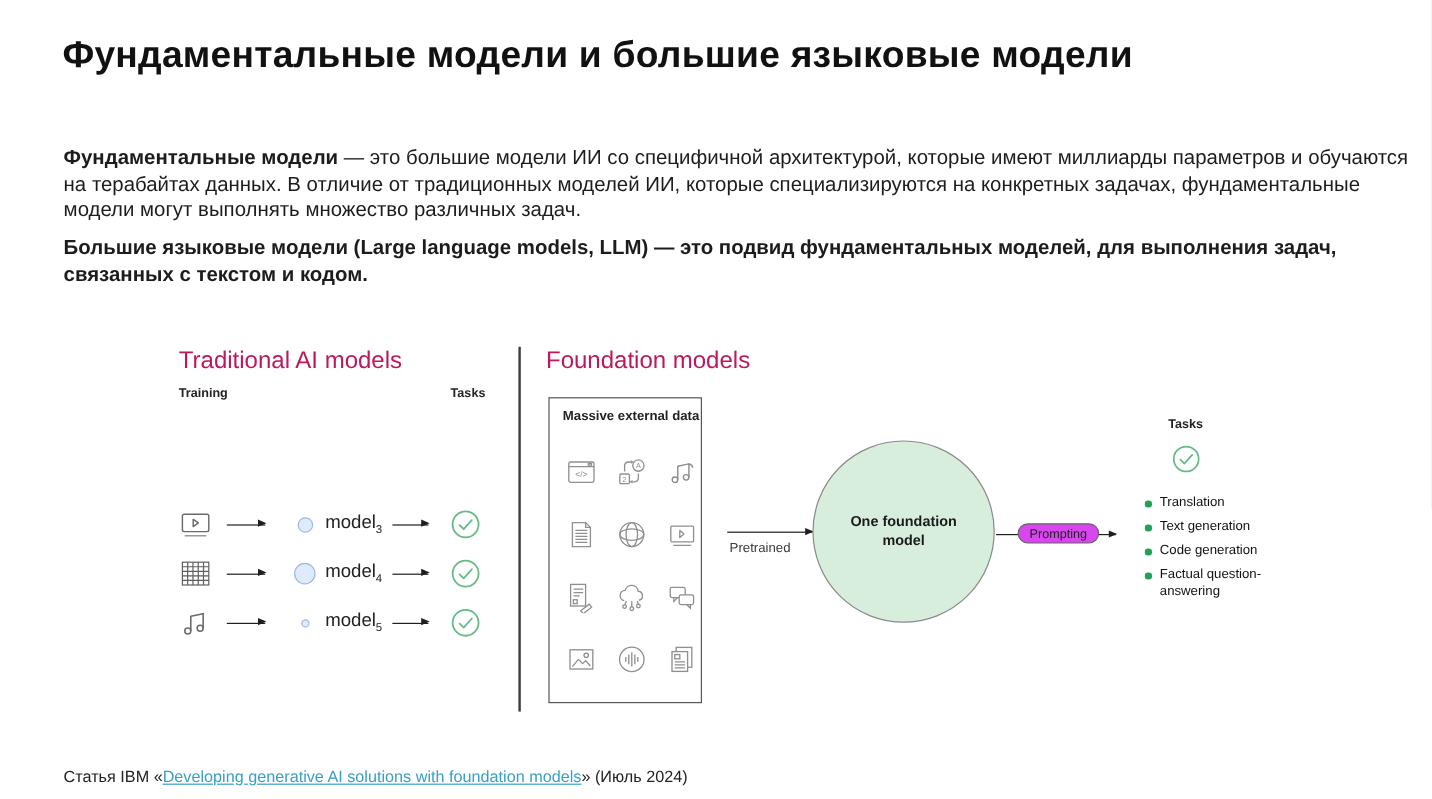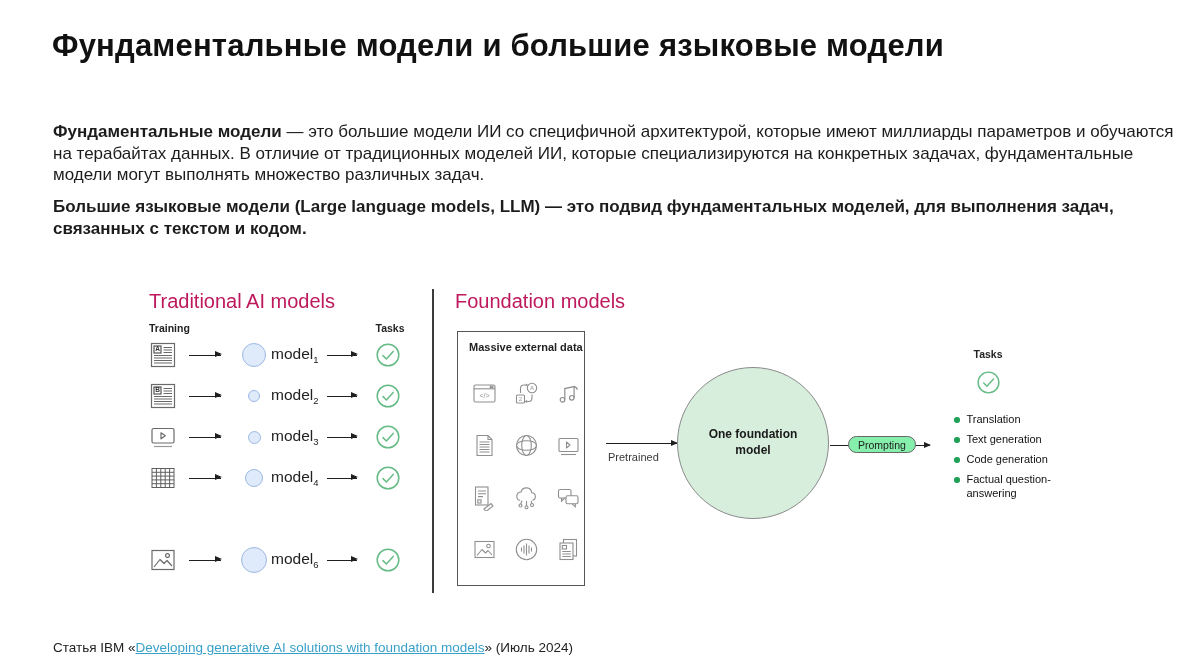--- a/index.html
+++ b/index.html
@@ -42,21 +42,21 @@
   .massive-box { left:457px; top:331px; width:128px; height:255px; border:1.3px solid #555; background:#fff; }
   .box-label { position:absolute; left:11px; top:9px; font-size:11px; font-weight:bold; color:#222; }
   .data-grid { left:463px; top:380px; width:136px; display:grid;
     grid-template-columns:42px 42px 42px; grid-auto-rows:27px; row-gap:25px; justify-items:center; }
   .pre-arrow { left:606px; top:443px; width:71px; }
   .pre-label { left:608px; top:451px; font-size:11px; color:#3a3a3a; }
   .fm-circle { left:677px; top:367px; width:152px; height:152px; border-radius:50%;
     background:#d7eedd; border:1.3px solid #8a8a8a; display:flex; align-items:center; justify-content:center; }
   .fm-circle-text { width:92px; text-align:center; font-size:12px; font-weight:bold; color:#1a1a1a; line-height:1.3; }
   .prompt-line { left:830px; top:444px; width:100px; }
-  .prompt-pill { left:848px; top:436px; font-size:10.5px; color:#222; background:#86efac;
+  .prompt-pill { left:848px; top:436px; font-size:10.5px; color:#222; background:#d946ef;
     border:1.3px solid #666; border-radius:10px; padding:1.5px 9px; z-index:2; }
 
   
   .tasks2-label { left:972px; top:348px; width:32px; text-align:center; }
   .check2 { left:976px; top:370px; width:25px; height:25px; }
   .task-list { left:954px; top:413px; list-style:none; }
   .task-list li { display:flex; margin-bottom:6.5px; }
   .task-dot { flex:0 0 auto; width:5.5px; height:5.5px; border-radius:50%; background:#21a058; margin:4px 7px 0 0; }
   .task-text { width:116px; font-size:11px; font-weight:normal; color:#111; line-height:13.5px; }
 
@@ -74,65 +74,21 @@
   <h1 class="abs title">Фундаментальные модели и большие языковые модели</h1>
 
   <p class="abs para"><b>Фундаментальные модели</b><span> — это большие модели ИИ со специфичной архитектурой, которые имеют миллиарды параметров и обучаются на терабайтах данных. В отличие от традиционных моделей ИИ, которые специализируются на конкретных задачах, фундаментальные модели могут выполнять множество различных задач.</span></p>
 
   <p class="abs para second">Большие языковые модели (Large language models, LLM) — это подвид фундаментальных моделей, для выполнения задач, связанных с текстом и кодом.</p>
 
   <div class="abs dia-head" style="left:149px; top:290px;">Traditional AI models</div>
   <div class="abs small-label" style="left:149px; top:322px;">Training</div>
   <div class="abs small-label" style="left:372px; top:322px; width:36px; text-align:center;">Tasks</div>
 
-  <div class="trad-row" style="top:337px;">
-    <span class="ticon">
-      <svg width="30" height="30" viewBox="0 0 30 30" fill="none" stroke="#6a6a6a" stroke-width="1.2">
-        <rect x="3.5" y="3.5" width="23" height="23" fill="#fff"></rect>
-        <rect x="6" y="6" width="7" height="7" stroke="#555"></rect>
-        <text x="9.5" y="11.3" font-size="6.5" font-weight="bold" fill="#333" stroke="none" text-anchor="middle">A</text>
-        <path d="M15.5 7.5 H24 M15.5 10 H24 M15.5 12.5 H24 M6 15.5 H24 M6 18 H24 M6 20.5 H24 M6 23 H24"></path>
-      </svg>
-    </span>
-    <div class="harrow a1"></div>
-    <span class="circle-slot">
-        <span class="mcircle s1"></span>
-      </span>
-    <span class="model-label"><span>model</span><sub>1</sub></span>
-    <div class="harrow a2"></div>
-    <span class="check-slot">
-      <svg width="26" height="26" viewBox="0 0 26 26" fill="none" stroke="#67bb86" stroke-width="1.5">
-        <circle cx="13" cy="13" r="10.8"></circle>
-          <path d="M8 13.6 l3.4 3.4 l6.8 -7.6" stroke-linecap="round" stroke-linejoin="round"></path>
-      </svg>
-    </span>
-  </div>
-
-  <div class="trad-row" style="top:378px;">
-    <span class="ticon">
-      <svg width="30" height="30" viewBox="0 0 30 30" fill="none" stroke="#6a6a6a" stroke-width="1.2">
-        <rect x="3.5" y="3.5" width="23" height="23" fill="#fff"></rect>
-        <rect x="6" y="6" width="7" height="7" stroke="#555"></rect>
-        <text x="9.5" y="11.3" font-size="6.5" font-weight="bold" fill="#333" stroke="none" text-anchor="middle">B</text>
-        <path d="M15.5 7.5 H24 M15.5 10 H24 M15.5 12.5 H24 M6 15.5 H24 M6 18 H24 M6 20.5 H24 M6 23 H24"></path>
-      </svg>
-    </span>
-    <div class="harrow a1"></div>
-    <span class="circle-slot">
-        <span class="mcircle s2"></span>
-      </span>
-    <span class="model-label"><span>model</span><sub>2</sub></span>
-    <div class="harrow a2"></div>
-    <span class="check-slot">
-      <svg width="26" height="26" viewBox="0 0 26 26" fill="none" stroke="#67bb86" stroke-width="1.5">
-        <circle cx="13" cy="13" r="10.8"></circle>
-          <path d="M8 13.6 l3.4 3.4 l6.8 -7.6" stroke-linecap="round" stroke-linejoin="round"></path>
-      </svg>
-    </span>
-  </div>
+
 
   <div class="trad-row" style="top:419px;">
     <span class="ticon">
       <svg width="30" height="30" viewBox="0 0 30 30" fill="none" stroke="#6a6a6a" stroke-width="1.2">
         <rect x="4" y="6.5" width="22" height="14.5" rx="1.5" fill="#fff"></rect>
         <path d="M13 10.8 L17.3 13.8 L13 16.8 Z" stroke-linejoin="round"></path>
         <path d="M6 24.5 H24" stroke="#9a9a9a"></path>
       </svg>
     </span>
     <div class="harrow a1"></div>
@@ -163,42 +119,42 @@
     <span class="model-label"><span>model</span><sub>4</sub></span>
     <div class="harrow a2"></div>
     <span class="check-slot">
       <svg width="26" height="26" viewBox="0 0 26 26" fill="none" stroke="#67bb86" stroke-width="1.5">
         <circle cx="13" cy="13" r="10.8"></circle>
           <path d="M8 13.6 l3.4 3.4 l6.8 -7.6" stroke-linecap="round" stroke-linejoin="round"></path>
       </svg>
     </span>
   </div>
 
-
-  <div class="trad-row" style="top:542px;">
+  <div class="trad-row" style="top:501px;">
     <span class="ticon">
-      <svg width="30" height="30" viewBox="0 0 30 30" fill="none" stroke="#6a6a6a" stroke-width="1.2">
-        <rect x="4" y="5.5" width="22" height="19" fill="#fff"></rect>
-        <circle cx="19.5" cy="10.5" r="1.9"></circle>
-        <path d="M6 22 L12 14.5 L16 18.5 L19 15.5 L24 21" stroke-linejoin="round"></path>
+      <svg width="30" height="30" viewBox="0 0 30 30" fill="none" stroke="#6a6a6a" stroke-width="1.3">
+        <circle cx="8.5" cy="21.8" r="2.5"></circle>
+          <circle cx="18.8" cy="19.6" r="2.5"></circle>
+        <path d="M11 21.8 V9.6 L21.3 7.4 V19.6 M11 9.6 L21.3 7.4"></path>
       </svg>
     </span>
     <div class="harrow a1"></div>
     <span class="circle-slot">
-        <span class="mcircle s6"></span>
+        <span class="mcircle s5"></span>
       </span>
-    <span class="model-label"><span>model</span><sub>6</sub></span>
+    <span class="model-label"><span>model</span><sub>5</sub></span>
     <div class="harrow a2"></div>
     <span class="check-slot">
       <svg width="26" height="26" viewBox="0 0 26 26" fill="none" stroke="#67bb86" stroke-width="1.5">
         <circle cx="13" cy="13" r="10.8"></circle>
           <path d="M8 13.6 l3.4 3.4 l6.8 -7.6" stroke-linecap="round" stroke-linejoin="round"></path>
       </svg>
     </span>
   </div>
+
 
   <div class="abs divider"></div>
 
   <div class="abs dia-head" style="left:455px; top:290px;">Foundation models</div>
 
   <div class="abs massive-box">
     <span class="box-label">Massive external data</span>
   </div>
 
   <div class="abs data-grid">

